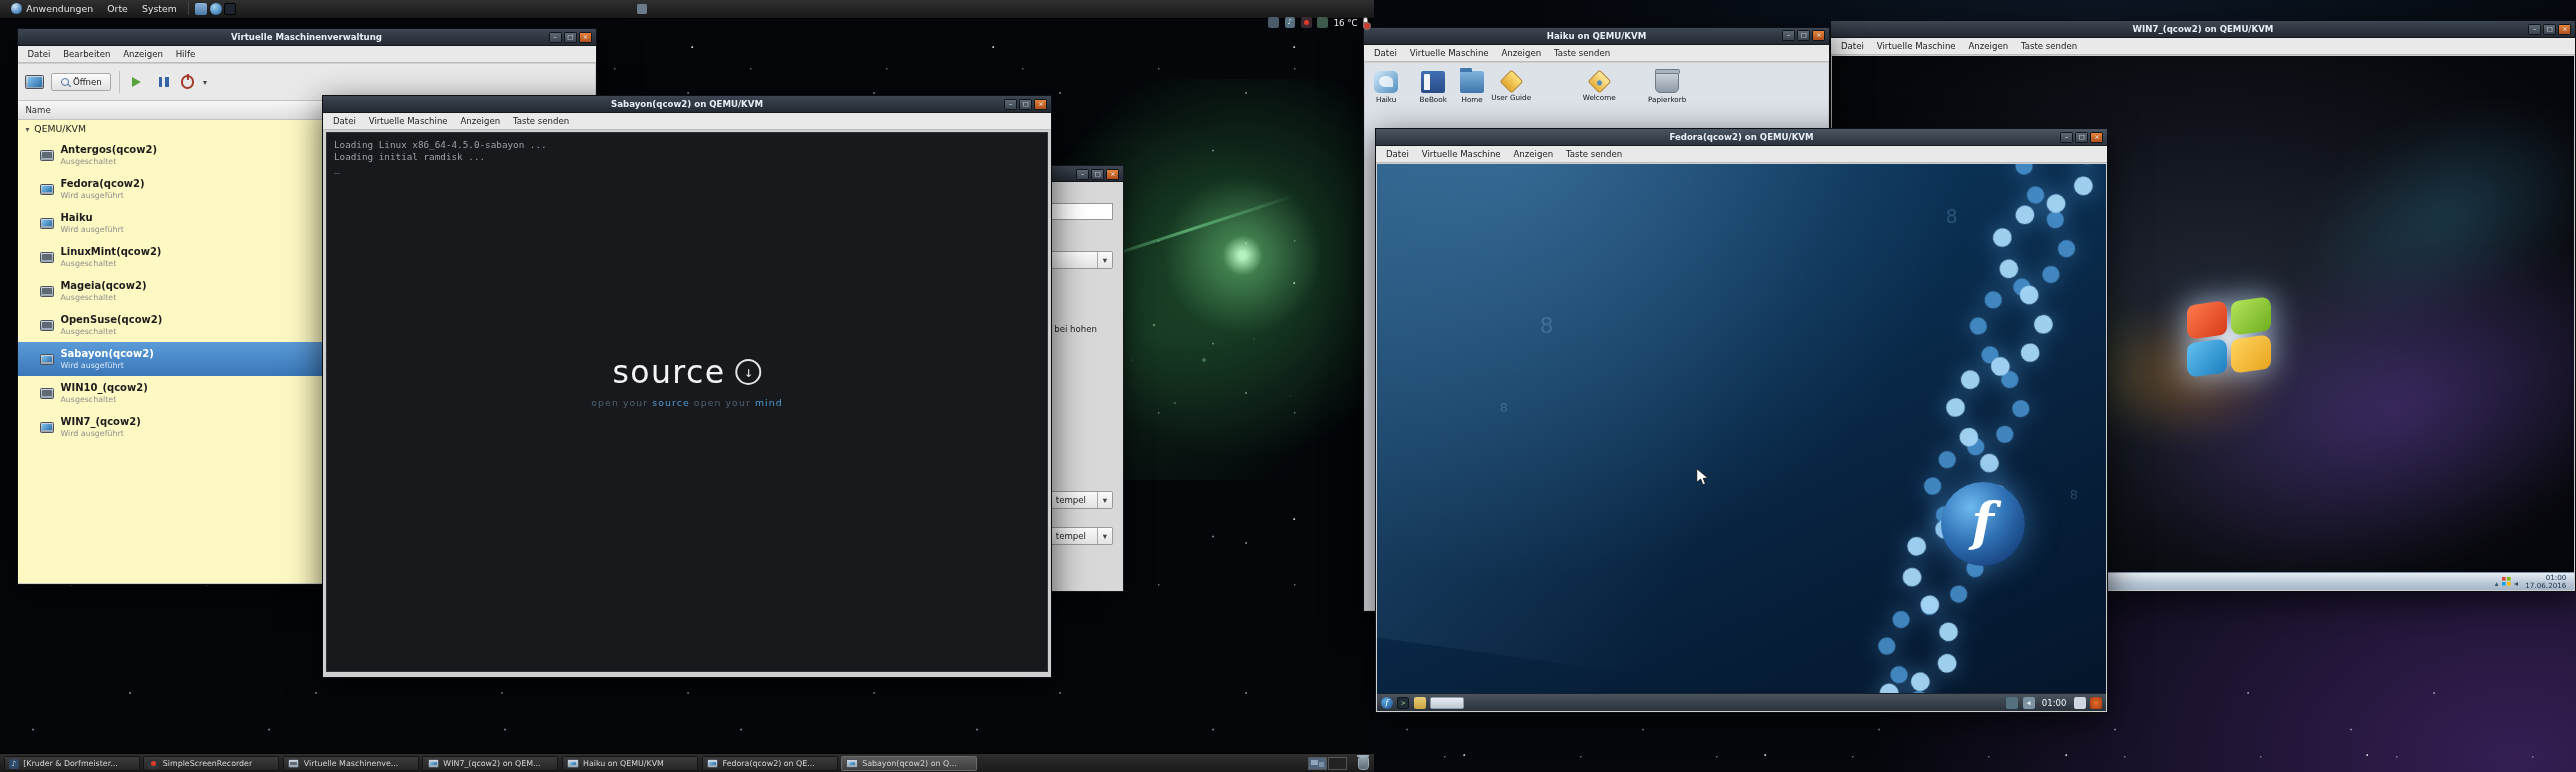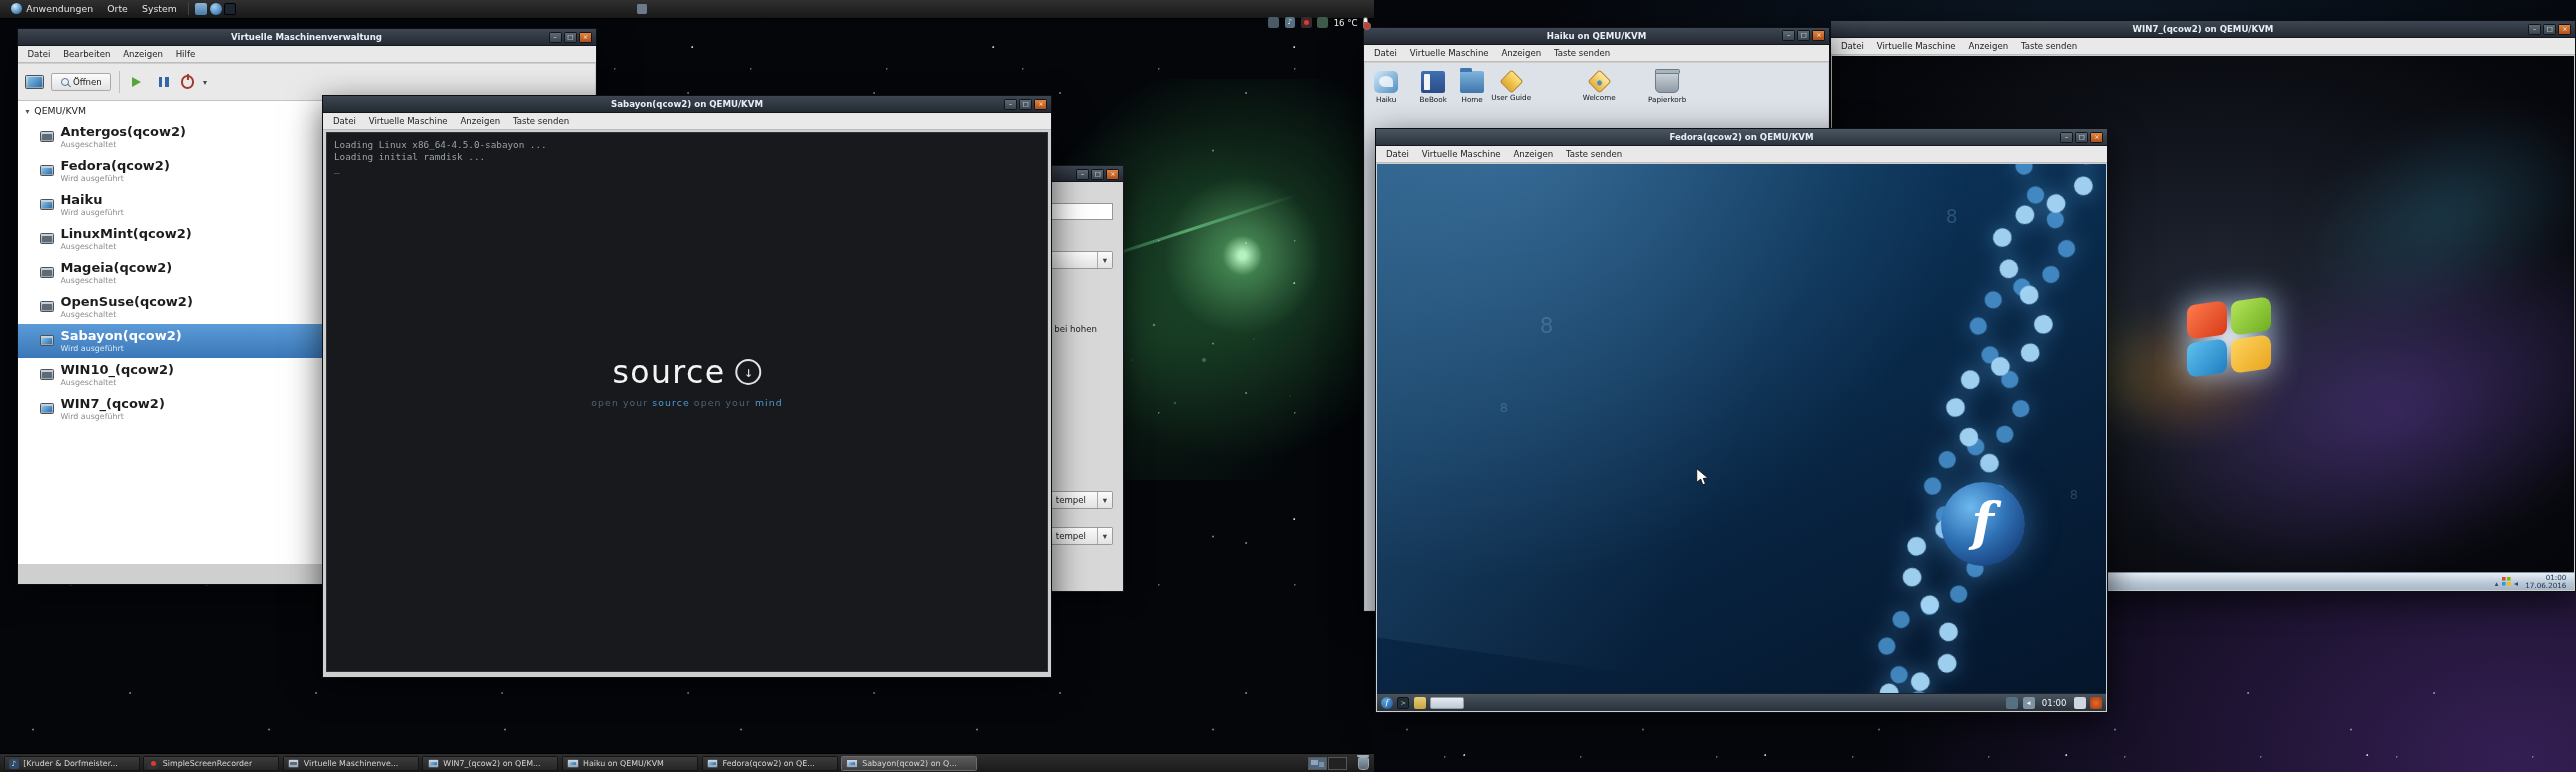--- a/index.html
+++ b/index.html
@@ -85,27 +85,27 @@
   .tb.play::before { content:""; border-left:9.3px solid #59a33c; border-top:5.7px solid transparent;
                      border-bottom:5.7px solid transparent; }
   .tb.pause::before, .tb.pause::after { content:""; width:3.6px; height:10.7px; background:#3465a4; margin:0 1.4px; }
   .tb.power { border:2.1px solid #a23a2a; border-radius:50%; width:13.6px; height:13.6px; position:relative; }
   .tb.power::after { content:""; position:absolute; left:50%; top:-3.6px; width:2.1px; height:6.4px;
                      background:#a23a2a; transform:translateX(-50%); }
   .caret { color:#444; font-size:7.9px; padding:0 1.4px; }
   .caret::before { content:"▾"; }
   .colhead { height:18.6px; background:linear-gradient(#f7f7f7,#dfdfdf); border-bottom:0.7px solid #c2c2c2;
              display:flex; align-items:center; padding-left:7.2px; font-size:8.6px; color:#333; }
-  .vlist { background:#ffffff; height:calc(100% - 56px); overflow:hidden; }
+  .vlist { background:#fef9c3; height:calc(100% - 56px); overflow:hidden; }
   .grow { display:flex; align-items:center; gap:5px; height:18.6px; padding-left:7.2px;
           font-size:9.3px; color:#222; }
   .exp::before { content:"▾"; font-size:7.9px; color:#555; }
   .vrow { display:flex; align-items:center; gap:6.4px; height:34px; padding-left:21.5px; }
   .vtext { display:flex; flex-direction:column; }
-  .vname { font-size:13px; font-weight:bold; color:#1c1c1c; }
+  .vname { font-size:10px; font-weight:bold; color:#1c1c1c; }
   .vstatus { font-size:7.9px; color:#8d8d8d; margin-top:1.4px; }
   .vrow.sel { background:linear-gradient(#5b9bd8,#3a77b8); }
   .vrow.sel .vname { color:#fff; } .vrow.sel .vstatus { color:#d9e7f6; }
 
   
   .console { position:absolute; left:2.1px; right:2.1px; top:1.4px; bottom:4.3px; background:#17191c;
              border:0.7px solid #2e3338; font-family:"DejaVu Sans Mono",monospace; font-size:9.3px;
              color:#9aa0a6; padding:5.7px 7.2px; }
   .bootline { line-height:12px; white-space:pre; }
   .sab-logo { position:absolute; left:50%; top:46%; transform:translate(-50%,-50%); text-align:center; }
@@ -443,20 +443,23 @@
         <button class="btn-open">
           <span class="mag"></span>
           <span>Öffnen</span>
         </button>
         <span class="tsep"></span>
         <span class="tb play"></span>
         <span class="tb pause"></span>
         <span class="tb power"></span>
         <span class="caret"></span>
       </div>
+      <div class="colhead">
+        <span>Name</span>
+      </div>
       <div class="vlist">
         <div class="grow">
           <span class="exp"></span>
           <span>QEMU/KVM</span>
         </div>
         <div class="vrow">
           <span class="mon"></span>
           <span class="vtext">
               <span class="vname">Antergos(qcow2)</span>
           <span class="vstatus">Ausgeschaltet</span>

